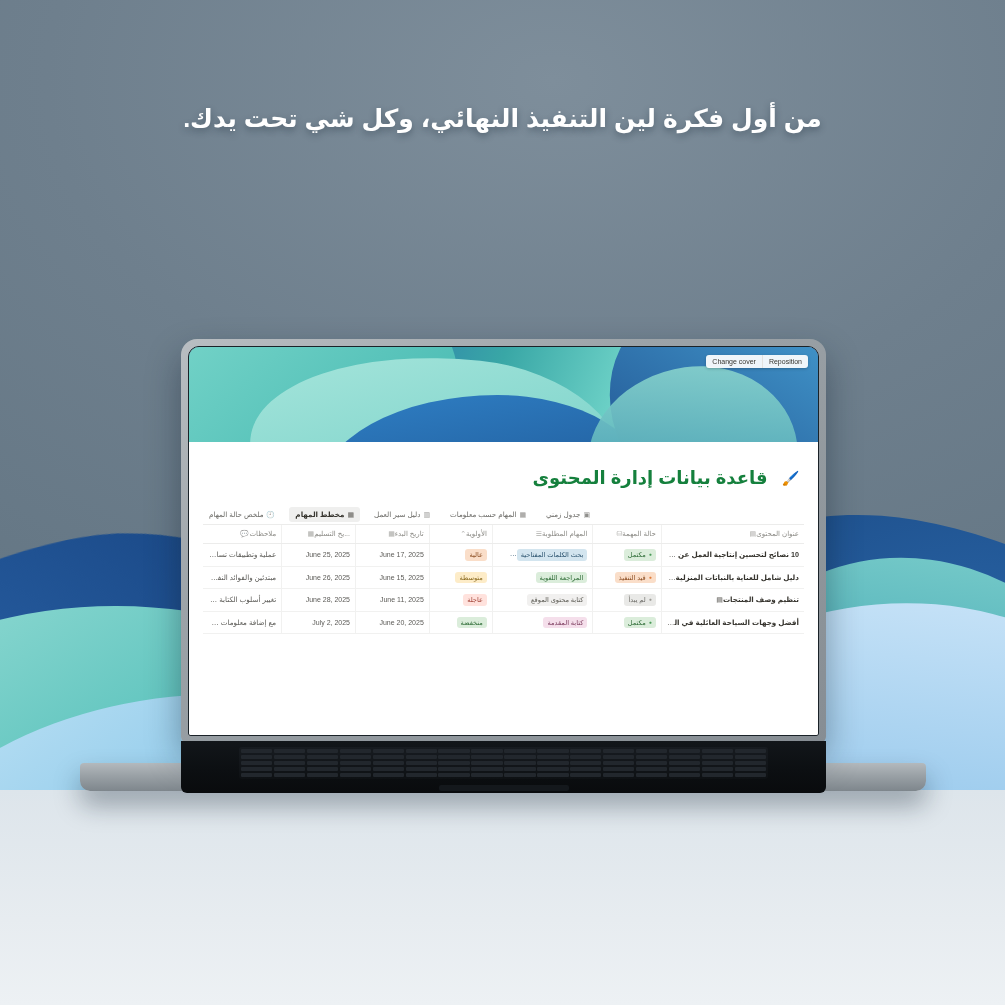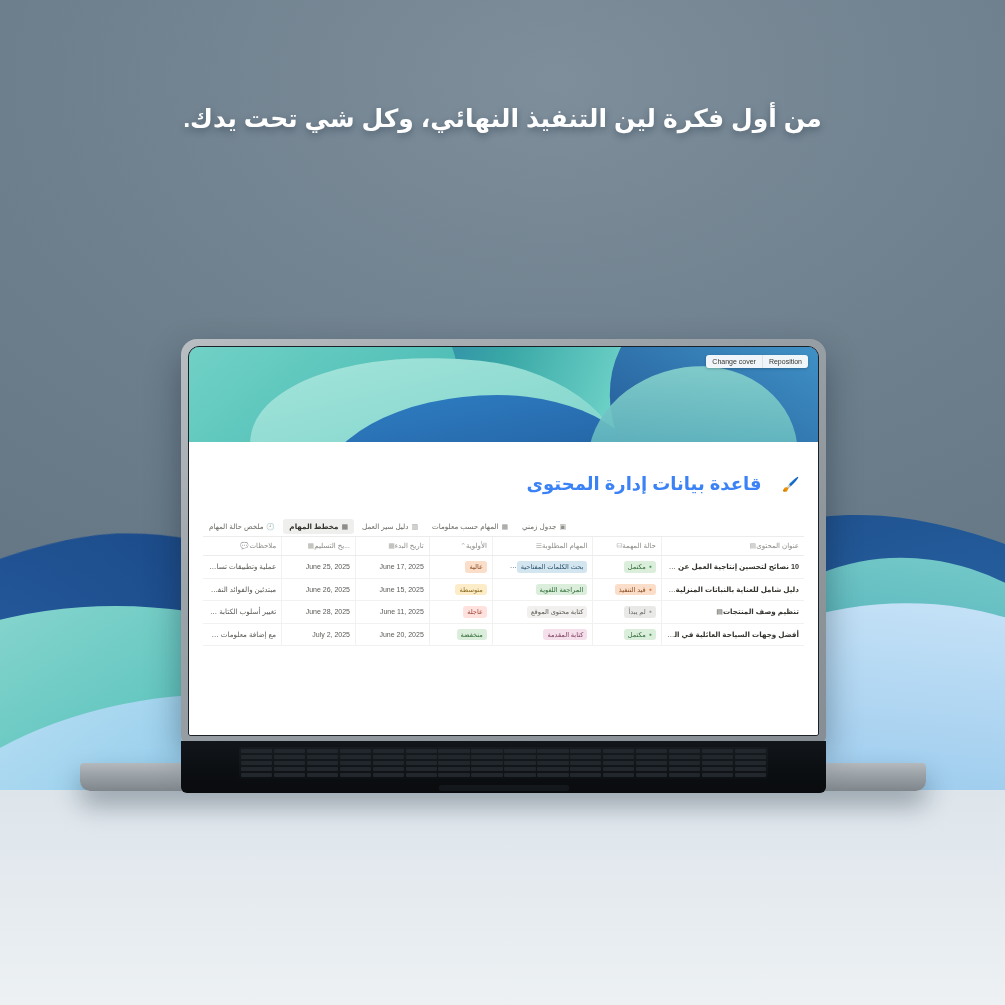--- a/index.html
+++ b/index.html
@@ -134,25 +134,25 @@
   .cover-actions button{
     border:0;background:transparent;font-family:inherit;font-size:7px;
     color:#37352f;padding:3px 6px;cursor:pointer;white-space:nowrap;
   }
   .cover-actions button+button{border-left:1px solid #e3e2df;}
 
   
   .page-body{flex:1;padding:0 14px;box-sizing:border-box;background:#fff;direction:rtl;}
   .title-row{display:flex;align-items:center;gap:6px;padding:16px 4px 0 0;}
   .title-icon{font-size:14px;line-height:1;}
-  .page-title{font-size:18px;font-weight:700;color:#3b82f6;margin:15px;letter-spacing:-.2px;}
+  .page-title{font-size:18px;font-weight:700;color:#15803d;margin:9px;letter-spacing:-.2px;}
 
   .tabs{
     display:flex;flex-direction:row-reverse;justify-content:flex-start;
-    align-items:flex-start;gap:2px;margin-top:9px;padding-bottom:2px;
+    align-items:flex-start;gap:8px;margin-top:9px;padding-bottom:2px;
     border-bottom:1px solid #ececeb;
   }
   .tab{
     display:flex;align-items:center;gap:3px;font-size:7.2px;color:#6b6a66;
     padding:3px 6px;border-radius:3px;cursor:pointer;white-space:nowrap;
   }
   .tab .t-ico{font-size:7px;opacity:.75;}
   .tab.active{background:#efefee;color:#37352f;font-weight:700;}
 
   

